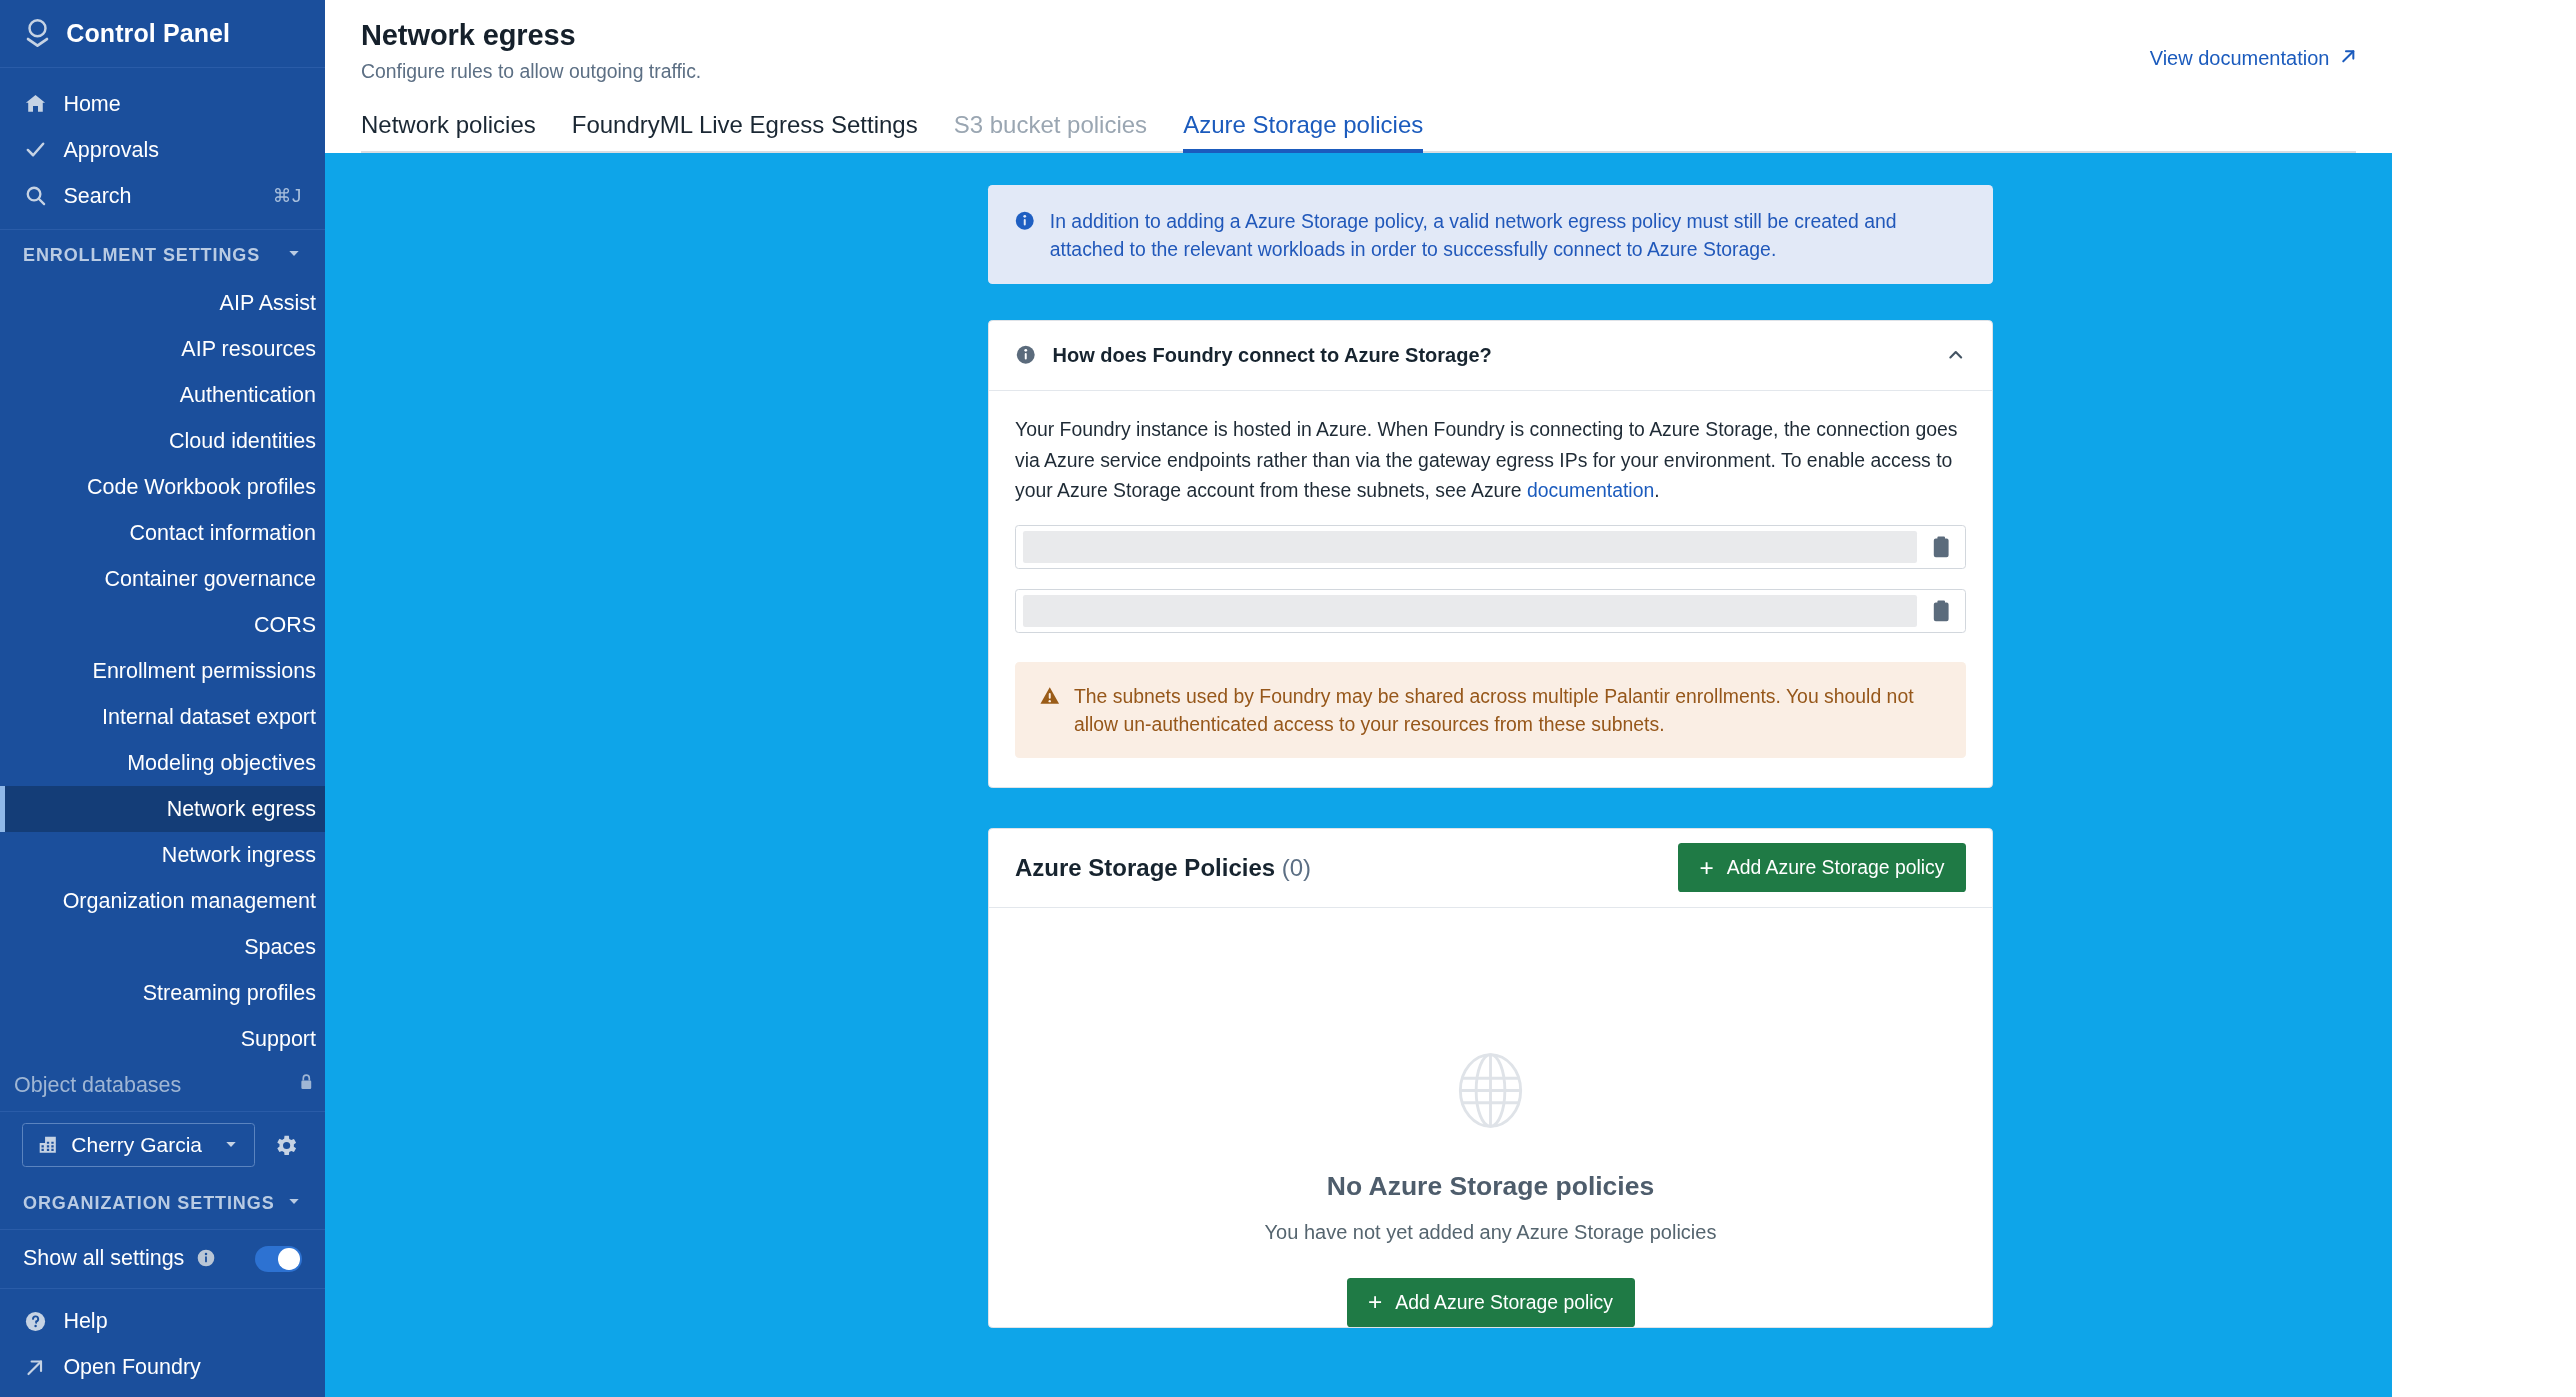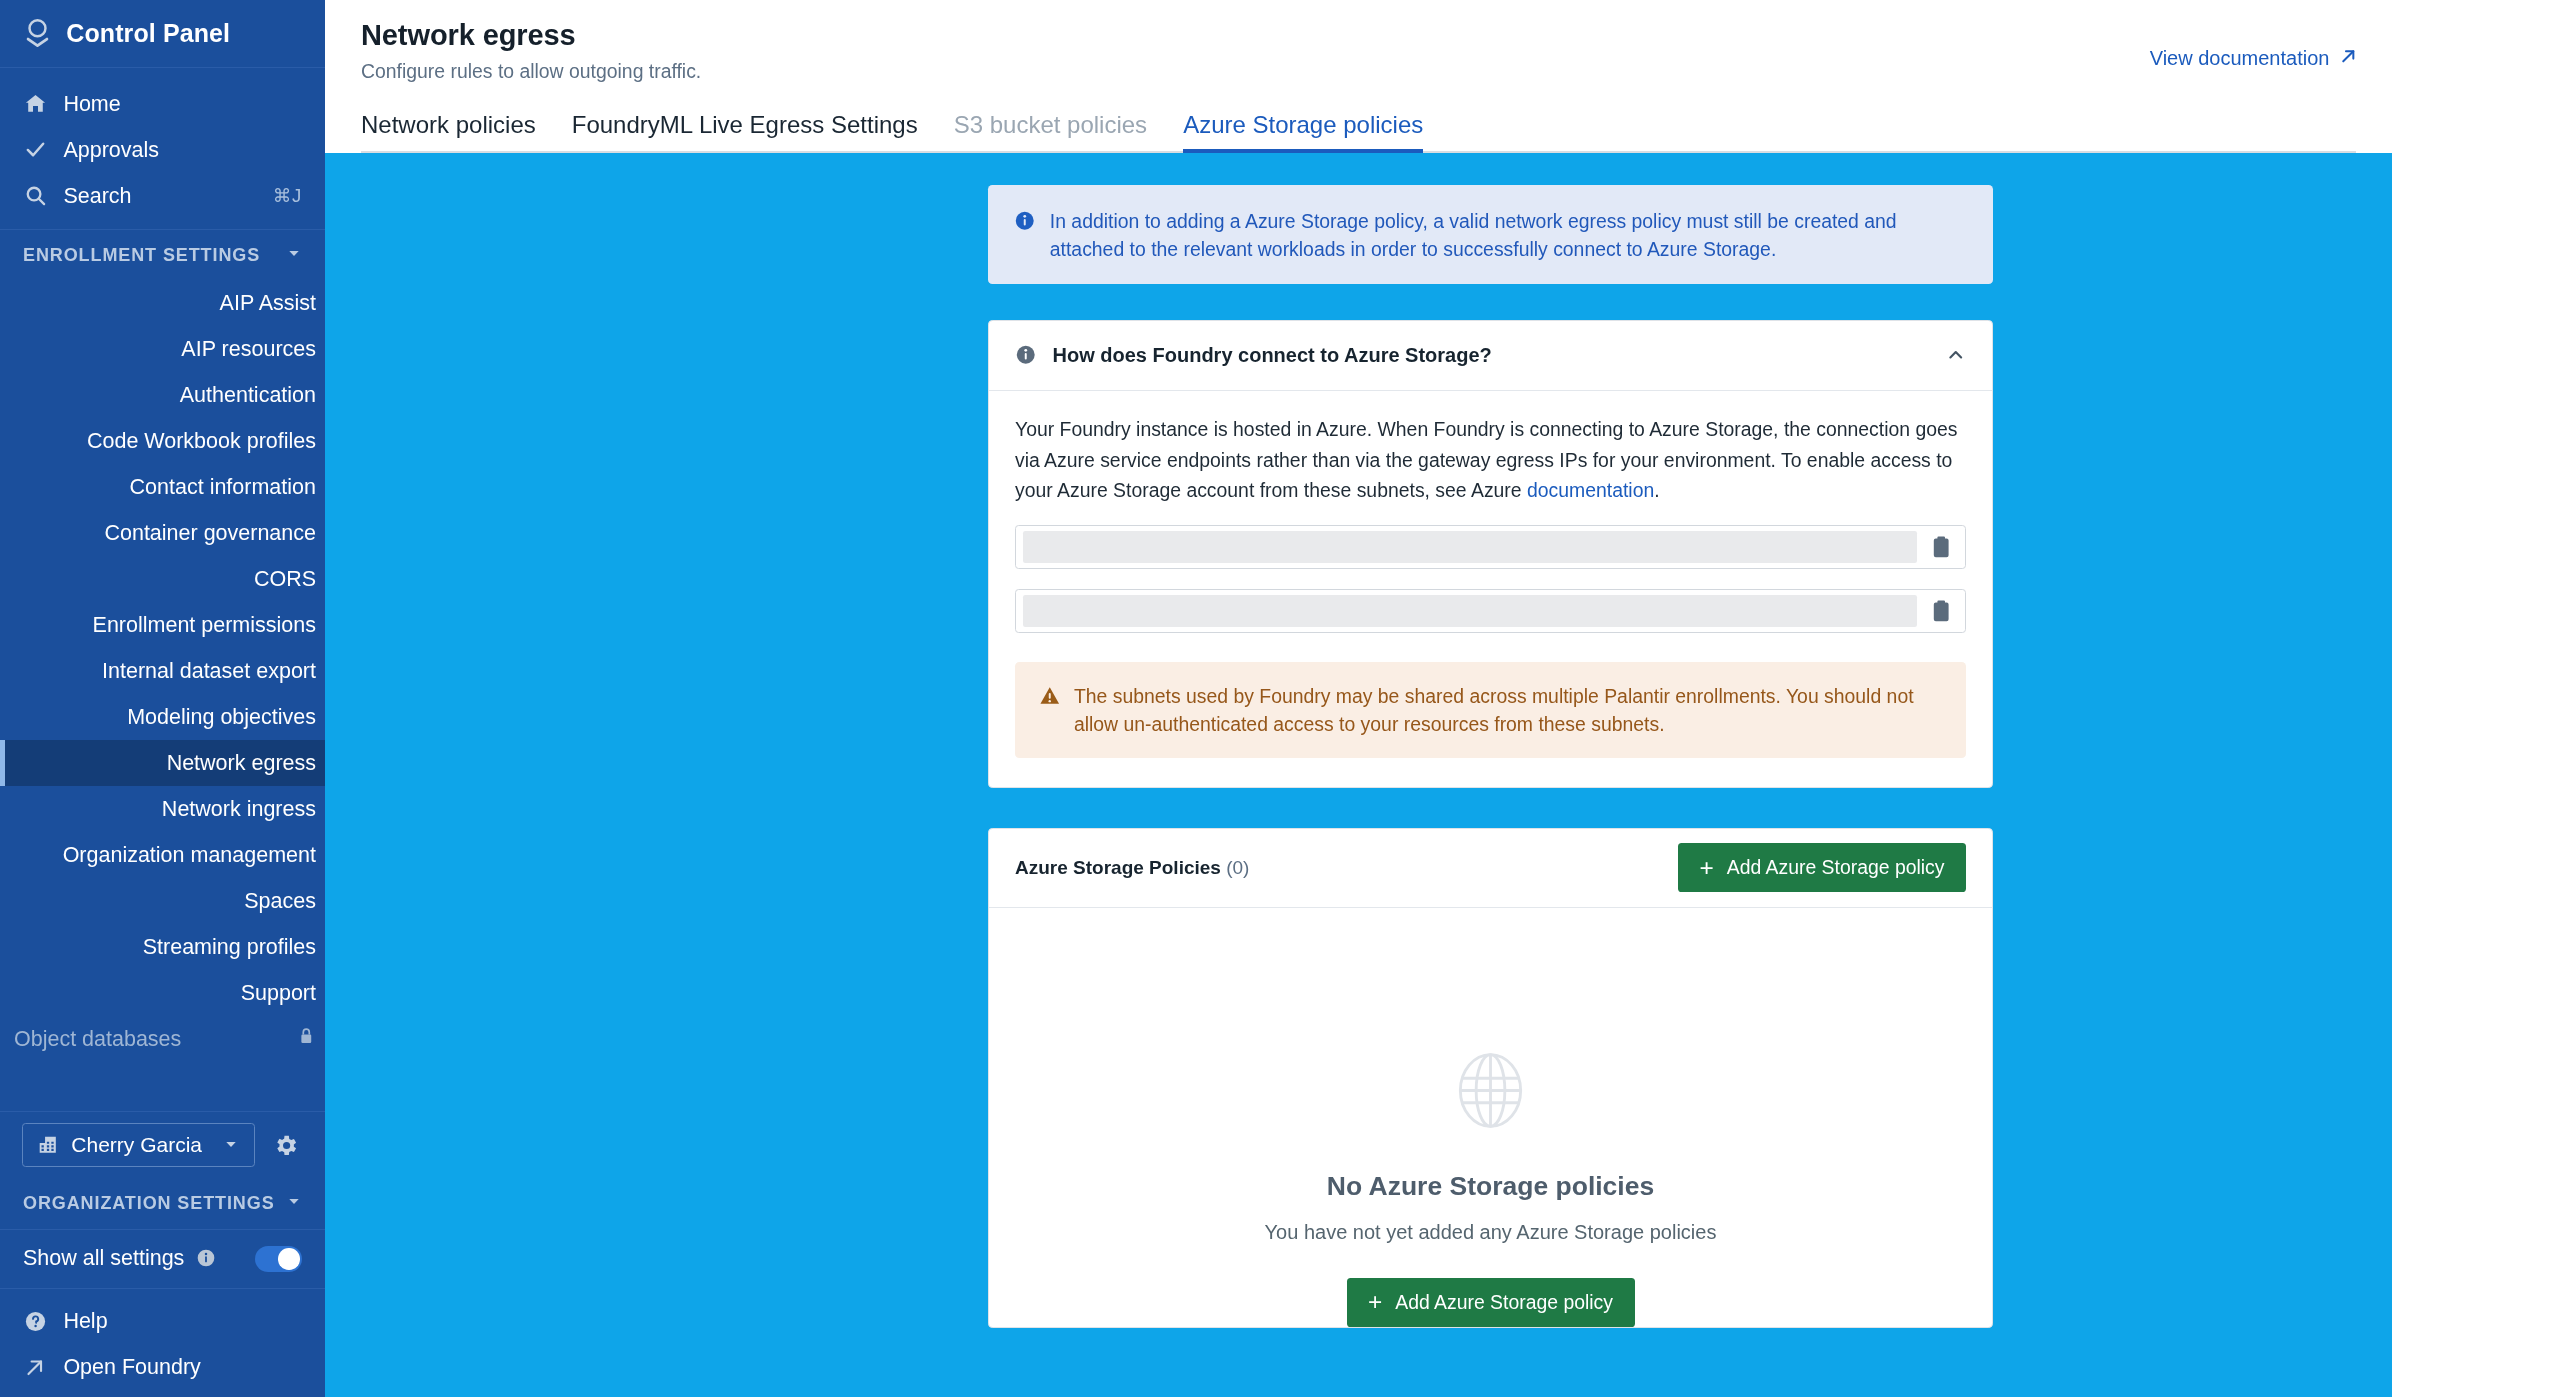--- a/index.html
+++ b/index.html
@@ -154,21 +154,21 @@
     padding: 20px 24.4px; display: flex; gap: 13px; align-items: flex-start;
   }
   .warn-banner .txt { font-size: 19.4px; line-height: 1.45; color: #96571a; }
 
   
   .card2 { margin-top: 40px; background: #ffffff; border: 1.4px solid #dfe3e8; border-radius: 4.3px; }
   .card2-head {
     height: 79px; display: flex; align-items: center; padding: 0 26px;
     border-bottom: 1.4px solid #e3e7ec;
   }
-  .card2-head .t { font-size: 19px; font-weight: 700; color: #17242f; }
+  .card2-head .t { font-size: 24px; font-weight: 700; color: #17242f; }
   .card2-head .t .count { color: #5c6f84; font-weight: 400; }
   .btn-green {
     margin-left: auto; background: #1F7A45; color: #fff; border: none; border-radius: 3.6px;
     height: 49px; padding: 0 21.5px; font-size: 19.4px; font-family: inherit;
     display: flex; align-items: center; gap: 13px; cursor: pointer;
   }
   .btn-green .plus { font-size: 24.4px; line-height: 1; font-weight: 400; }
 
   .empty {
     padding: 143px 0 0 0; display: flex; flex-direction: column; align-items: center;
@@ -235,20 +235,23 @@
 
     <nav class="sb-nav">
       <div class="nav-item">
           <span>AIP Assist</span>
         </div>
       <div class="nav-item">
           <span>AIP resources</span>
         </div>
       <div class="nav-item">
           <span>Authentication</span>
+        </div>
+      <div class="nav-item">
+          <span>Cloud identities</span>
         </div>
       <div class="nav-item">
           <span>Code Workbook profiles</span>
         </div>
       <div class="nav-item">
           <span>Contact information</span>
         </div>
       <div class="nav-item">
           <span>Container governance</span>
         </div>

